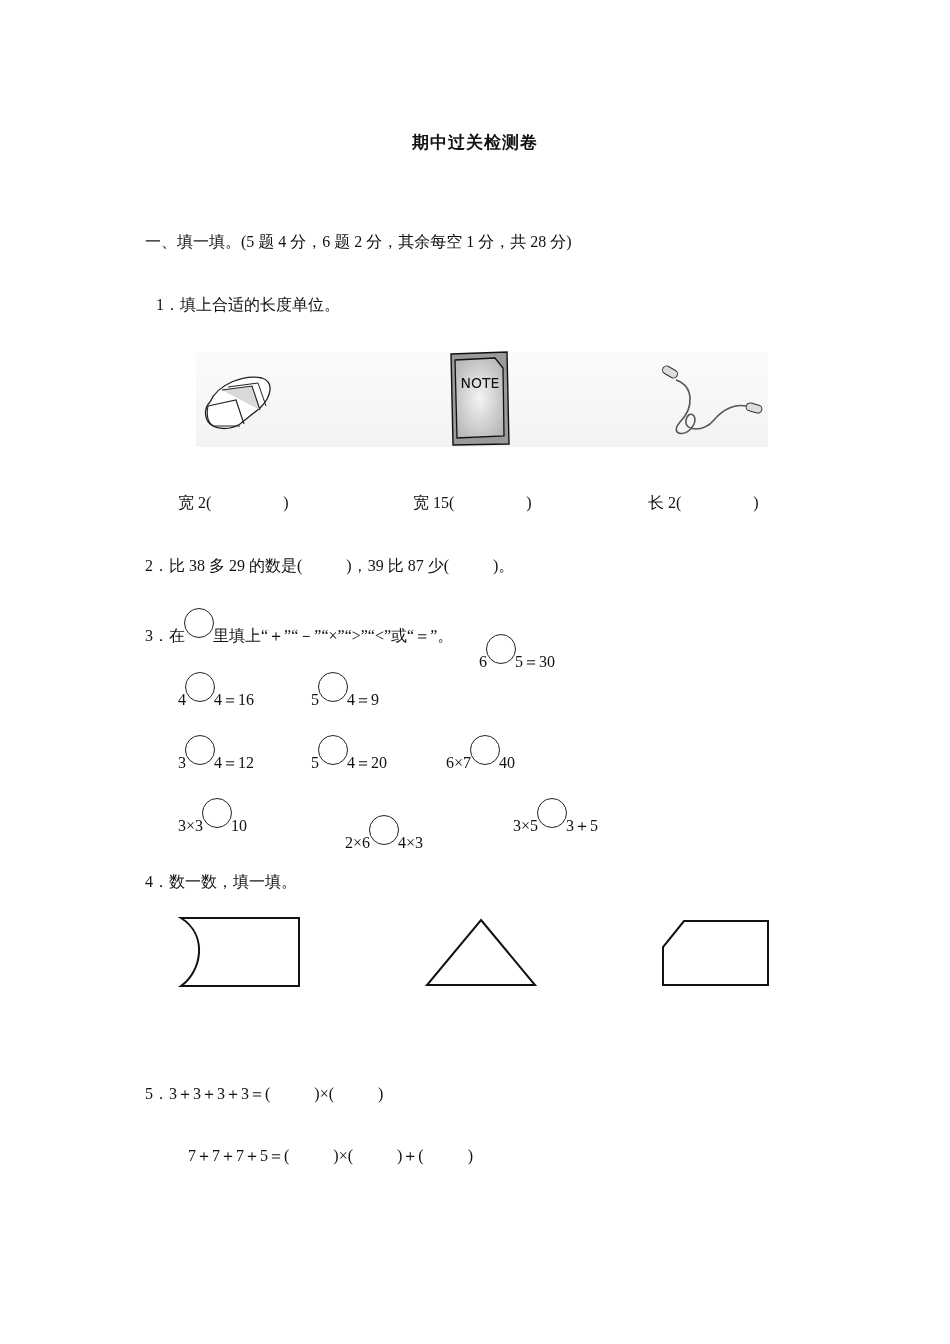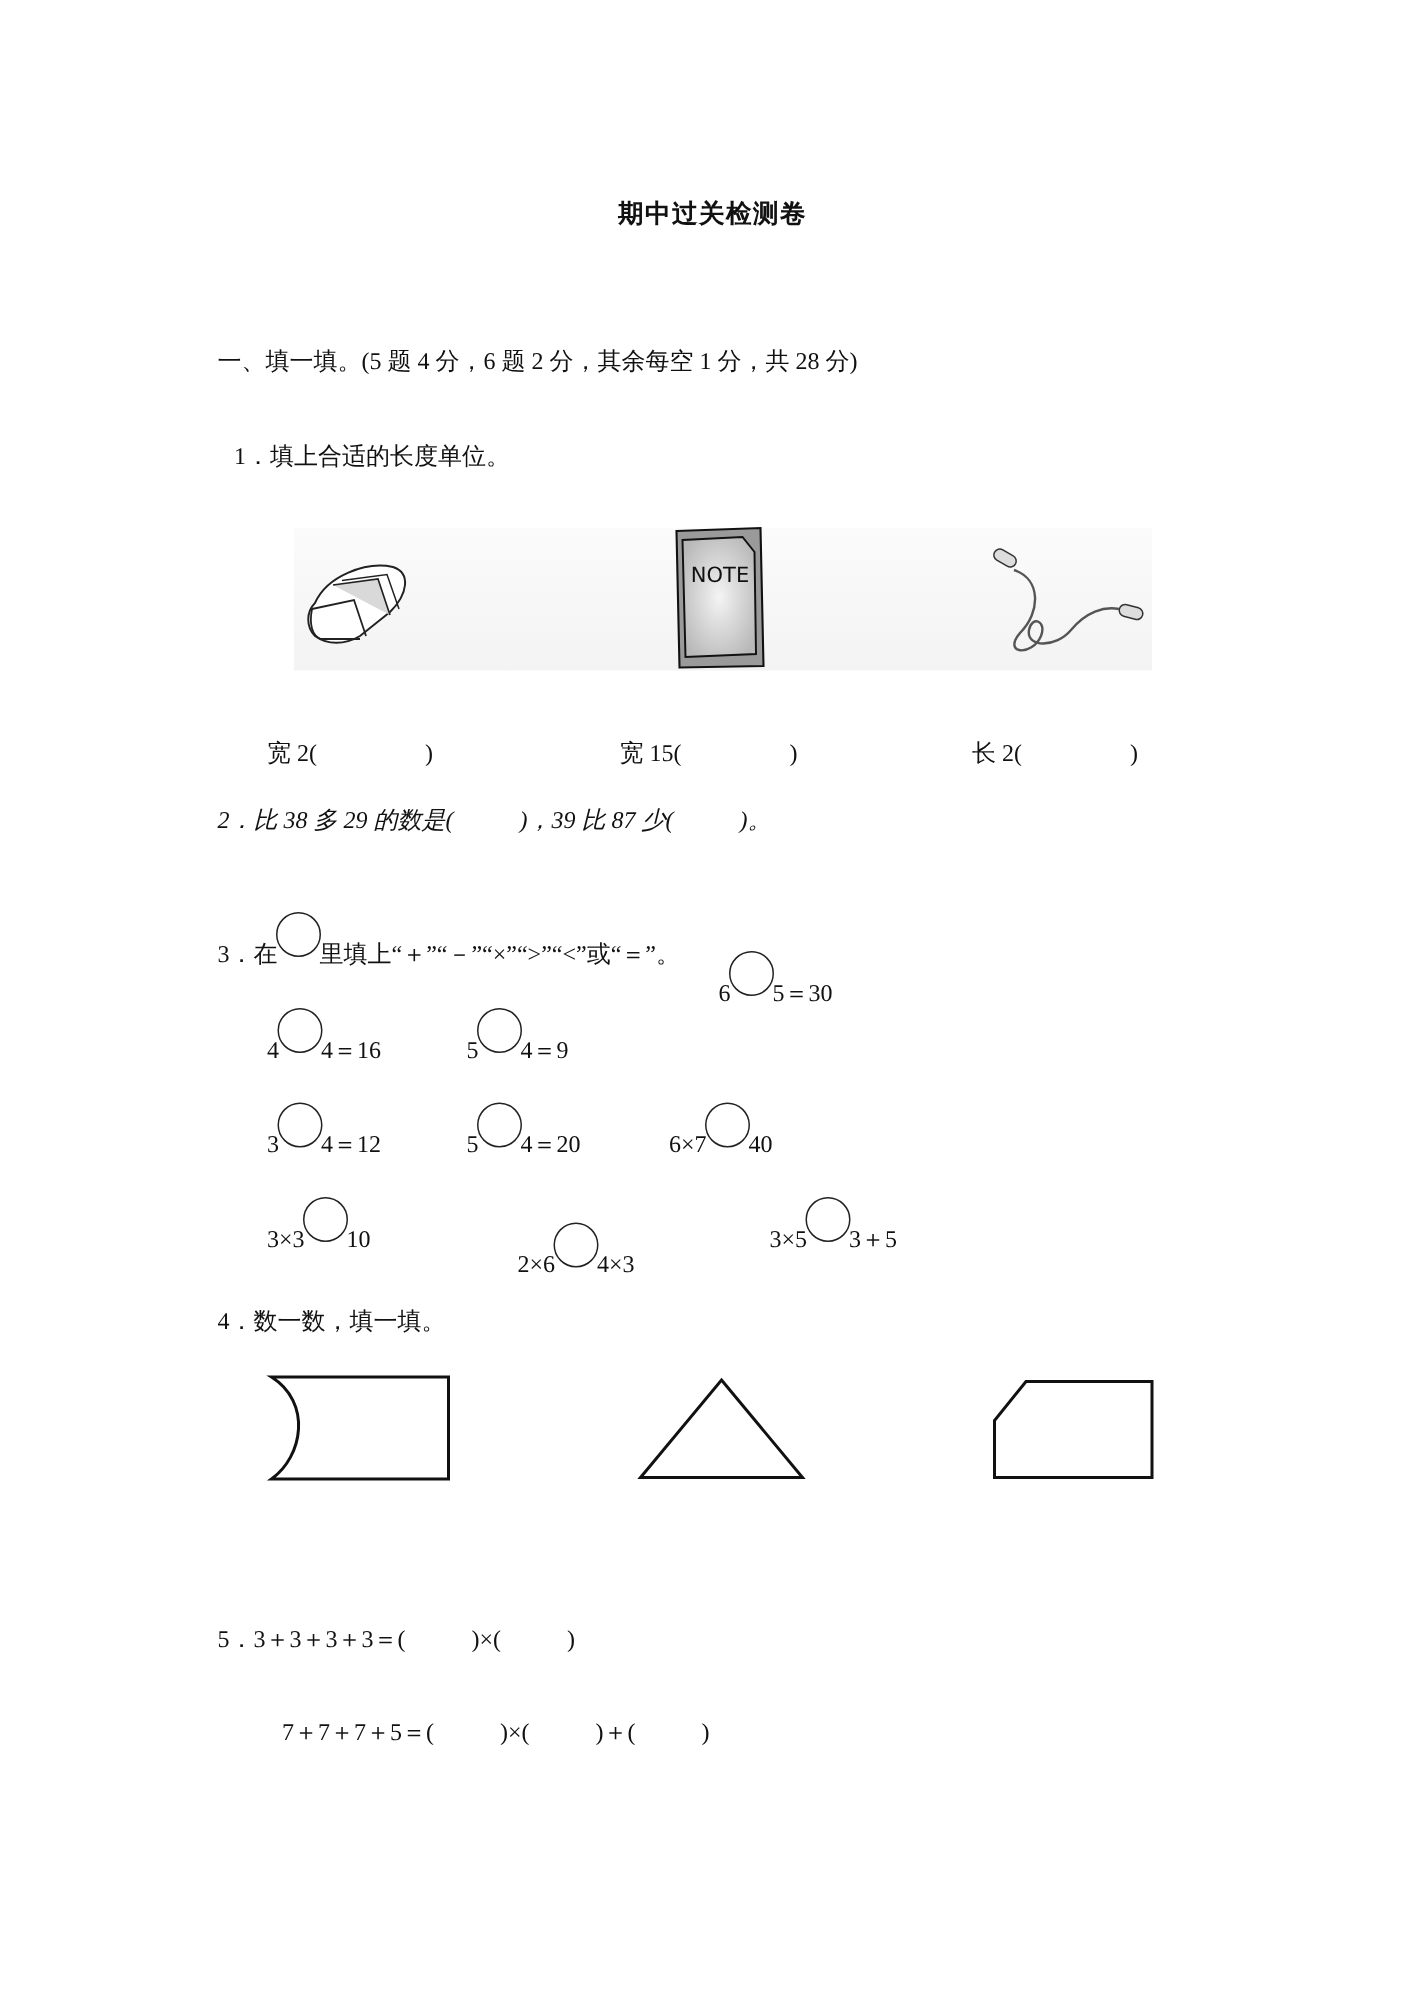--- a/index.html
+++ b/index.html
@@ -88,21 +88,21 @@
 <div class="abs line" style="left:178px; top:490px;">
   <span>宽 2(</span><span class="blank" style="width:72px;"></span><span>)</span>
 </div>
 <div class="abs line" style="left:413px; top:490px;">
   <span>宽 15(</span><span class="blank" style="width:72px;"></span><span>)</span>
 </div>
 <div class="abs line" style="left:648px; top:490px;">
   <span>长 2(</span><span class="blank" style="width:72px;"></span><span>)</span>
 </div>
 
-<div class="abs line" style="left:145px; top:535px;font-style:italic;">
+<div class="abs line" style="left:145px; top:553px;">
   <span>2．比 38 多 29 的数是(</span><span class="blank" style="width:44px;"></span><span>)，39 比 87 少(</span><span class="blank" style="width:44px;"></span><span>)。</span>
 </div>
 
 <div class="abs line" style="left:145px; top:615px;">
   <span>3．在</span><span class="circle"></span><span>里填上“＋”“－”“×”“&gt;”“&lt;”或“＝”。</span>
 </div>
 
 <div class="abs line mathrow" style="left:178px; top:679px;">
   <span>4</span><span class="circle"></span><span>4＝16</span>
 </div>

